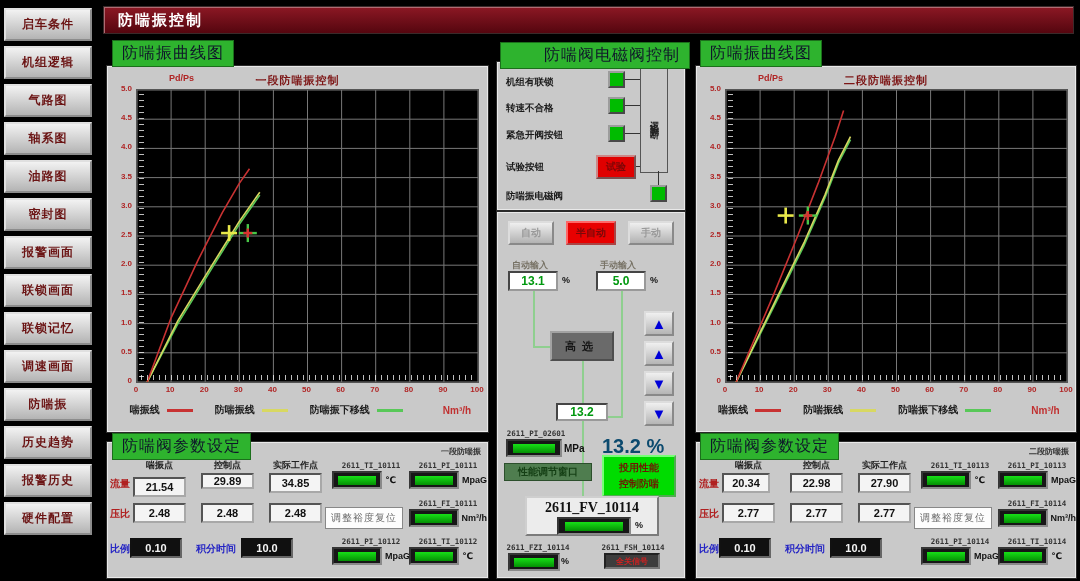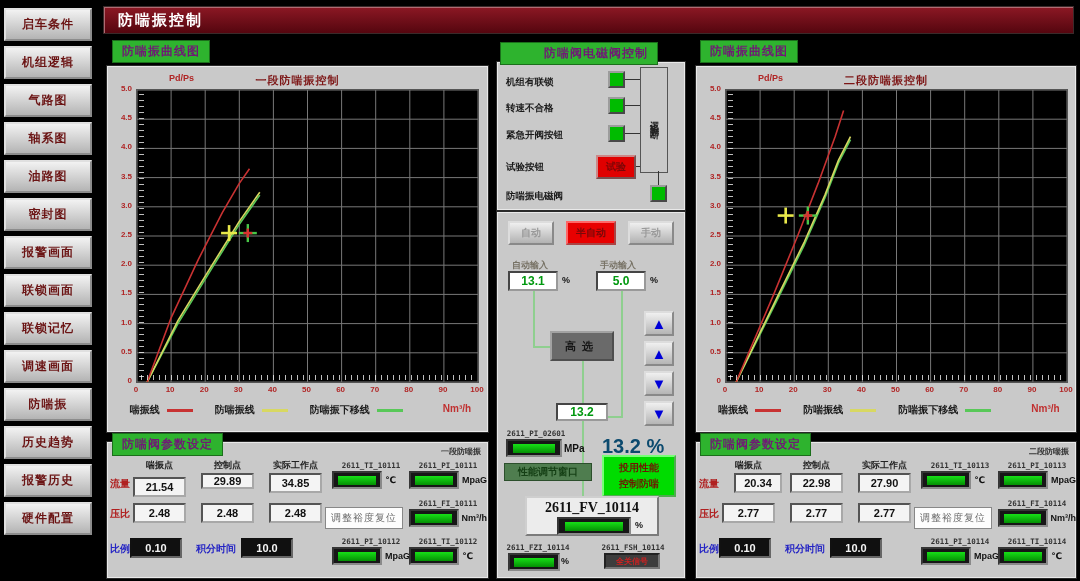--- a/index.html
+++ b/index.html
@@ -10,35 +10,35 @@
   #sidebar{position:absolute;left:4px;top:8px;width:90px;}
   .sbtn{width:88px;height:33px;margin-bottom:5px;background:linear-gradient(180deg,#f2f2f2,#b4b4b4);
         border:2px outset #e0e0e0;box-sizing:border-box;color:#6b1414;font-weight:bold;font-size:12px;
         display:flex;align-items:center;justify-content:center;letter-spacing:1px;}
   
   #titlebar{position:absolute;left:103px;top:6px;width:971px;height:28px;
             background:linear-gradient(180deg,#8c1824,#55060f);border:1px solid #3a2a2a;
             box-shadow:inset 1px 1px 0 #b06a72;display:flex;align-items:center;box-sizing:border-box;}
   #titlebar span{color:#fff;font-weight:bold;font-size:15px;margin-left:14px;letter-spacing:2px;}
   
-  .glabel{position:absolute;background:#2eb32e;border:1px solid #1b6f1b;color:#701a75;
-          font-weight:bold;font-size:12px;padding:2px 9px;letter-spacing:1px;z-index:5;}
+  .glabel{position:absolute;background:#2eb32e;border:1px solid #1b6f1b;color:#0f172a;
+          font-weight:normal;font-size:16px;padding:2px 9px;letter-spacing:1px;z-index:5;}
   
   .panel{position:absolute;background:#c9c9c9;border:1px solid #e9e9e9;outline:1px solid #2a2a2a;box-sizing:border-box;}
   
   .ctitle{position:absolute;top:6px;left:0;width:100%;text-align:center;color:#7d1616;font-weight:bold;font-size:11px;letter-spacing:1px;}
   .ylab{position:absolute;left:20px;top:6px;color:#b02525;font-weight:bold;font-size:9px;margin-left:41px;}
   .plot{position:absolute;background:#000;border:1px solid #555;}
   .ytick{position:absolute;left:0;width:24px;text-align:right;color:#b02525;font-weight:bold;font-size:8px;}
   .xtick{position:absolute;width:20px;text-align:center;color:#b02525;font-weight:bold;font-size:8px;}
   .minor-y{position:absolute;left:2px;top:4px;width:5px;height:calc(100% - 8px);
            background:repeating-linear-gradient(to bottom,rgba(255,255,255,.75) 0 1px,transparent 1px 6px);}
   .minor-x{position:absolute;left:4px;bottom:2px;height:5px;width:calc(100% - 8px);
            background:repeating-linear-gradient(to right,rgba(255,255,255,.75) 0 1px,transparent 1px 6px);}
-  .legend{position:absolute;left:18px;width:calc(100% - 30px);display:flex;justify-content:center;gap:22px;}
+  .legend{position:absolute;left:18px;width:calc(100% - 30px);display:flex;align-items:center;justify-content:center;gap:22px;}
   .litem{display:flex;align-items:center;gap:7px;color:#1a1a1a;font-weight:bold;font-size:10px;}
   .lswatch{width:26px;height:3px;display:inline-block;}
   .lunit{color:#c03030;font-weight:bold;font-size:10px;margin-left:18px;}
   
   .led{background:#161616;border:2px inset #8a8a8a;height:14px;box-sizing:content-box;
        display:flex;align-items:center;justify-content:center;}
   .led .bar{width:82%;height:9px;background:linear-gradient(180deg,#17e017,#049004);}
   .ledrow{display:flex;align-items:center;gap:3px;margin-top:1px;}
   .tagblock{position:absolute;width:78px;}
   .tagname{font-size:7.5px;font-weight:bold;color:#333;text-align:center;white-space:nowrap;
@@ -422,21 +422,21 @@
         <span class="unit">℃</span>
       </div>
     </div>
   </div>
 <div class="panel" style="left:696px;top:442px;width:380px;height:136px;">
     <div class="corner" style="right: 6px; top: 3px;">二段防喘振</div>
     <div class="phead" style="left: 25px; top: 16px; width: 53px;">喘振点</div>
     <div class="phead" style="left: 93px; top: 16px; width: 53px;">控制点</div>
     <div class="phead" style="left: 161px; top: 16px; width: 53px;">实际工作点</div>
     <div class="rowlabel" style="left: 2px; top: 34px;">流量</div>
-    <div class="pbox" style="left: 25px; top: 30px; width: 48px; height: 20px; margin-left: 12px;">20.34</div>
+    <div class="pbox" style="left: 25px; top: 30px; width: 48px; height: 20px;">20.34</div>
     <div class="pbox" style="left: 93px; top: 30px; width: 53px; height: 20px;">22.98</div>
     <div class="pbox" style="left: 161px; top: 30px; width: 53px; height: 20px;">27.90</div>
     <div class="rowlabel" style="left: 2px; top: 64px;">压比</div>
     <div class="pbox" style="left: 25px; top: 60px; width: 53px; height: 20px;">2.77</div>
     <div class="pbox" style="left: 93px; top: 60px; width: 53px; height: 20px;">2.77</div>
     <div class="pbox" style="left: 161px; top: 60px; width: 53px; height: 20px;">2.77</div>
     <div class="rowlabel blue" style="left: 2px; top: 99px;">比例</div>
     <div class="kbox" style="left: 22px; top: 95px; width: 52px; height: 20px;">0.10</div>
     <div class="rowlabel blue" style="left: 88px; top: 99px;">积分时间</div>
     <div class="kbox" style="left: 133px; top: 95px; width: 52px; height: 20px;">10.0</div>

